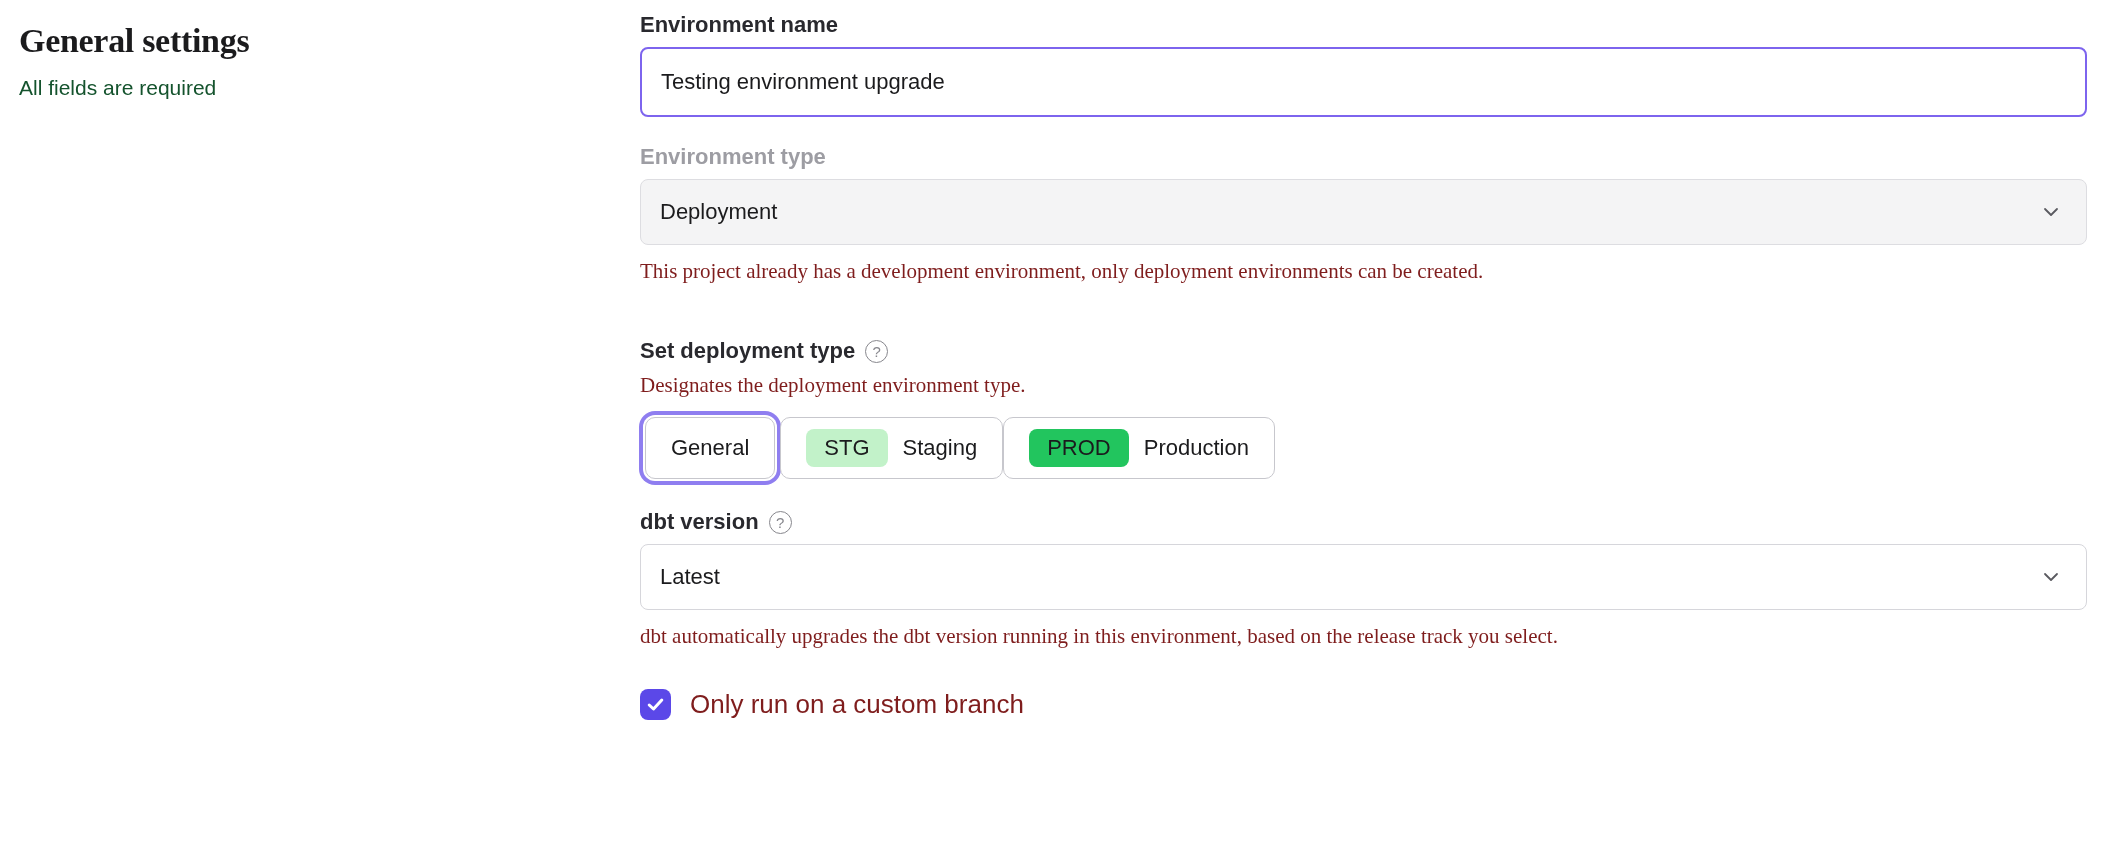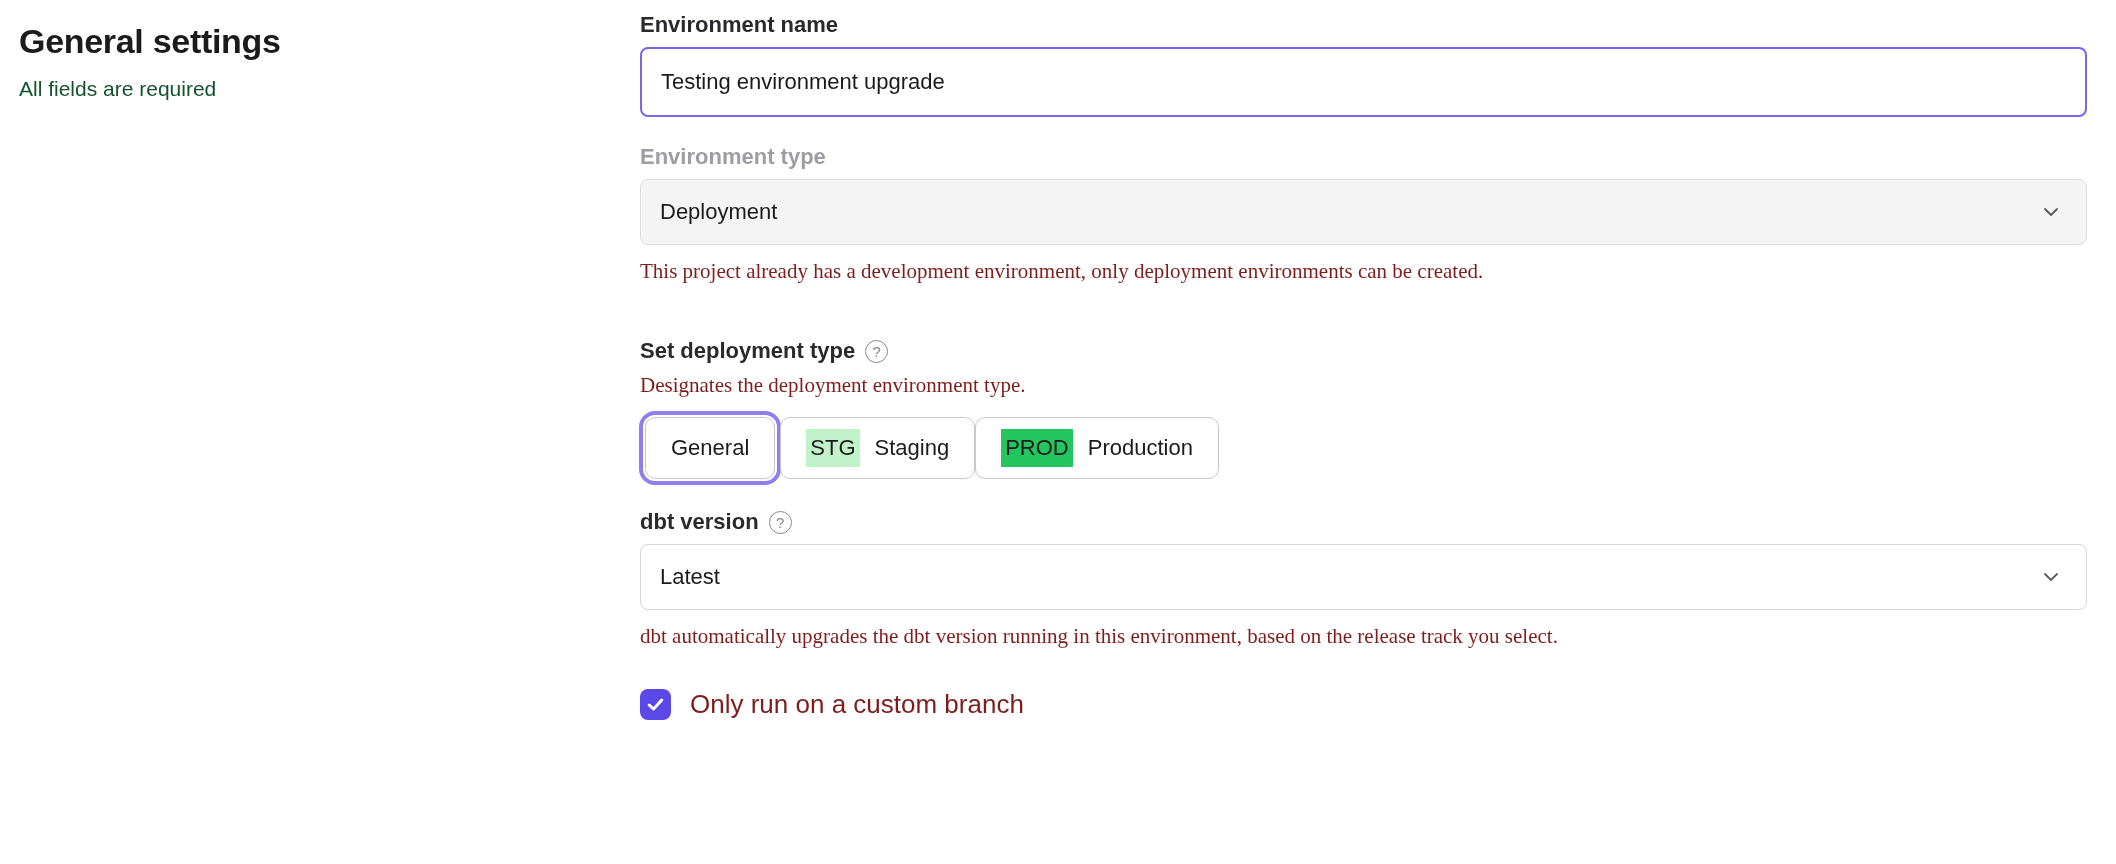--- a/index.html
+++ b/index.html
@@ -19,20 +19,21 @@
     width: 640px;
     flex: none;
     padding: 22px 20px 0 19px;
   }
   .page-title {
     margin: 0;
     font-size: 34px;
     font-weight: 700;
     letter-spacing: -0.3px;
     color: #1b1b1d;
+    font-family: Liberation Serif, serif;
   }
   .page-subtitle {
     margin: 16px 0 0 0;
     font-size: 21px;
     font-weight: 400;
     color: #14532d;
   }
 
   
   .form-col {
@@ -136,22 +137,22 @@
     cursor: pointer;
   }
   .type-btn.selected {
     box-shadow: 0 0 0 2px #ffffff, 0 0 0 6px #8f7ef0;
     margin: 0 5px;
   }
   .type-badge {
     display: inline-flex;
     align-items: center;
     height: 38px;
-    padding: 0 4px;
-    border-radius: 0;
+    padding: 0 18px;
+    border-radius: 8px;
     font-size: 22px;
     font-weight: 500;
     color: #1b1b1d;
   }
   .badge-stg  { background: #c2f2c9; }
   .badge-prod { background: #22c55e; }
 
   
   .checkbox-row {
     display: flex;

